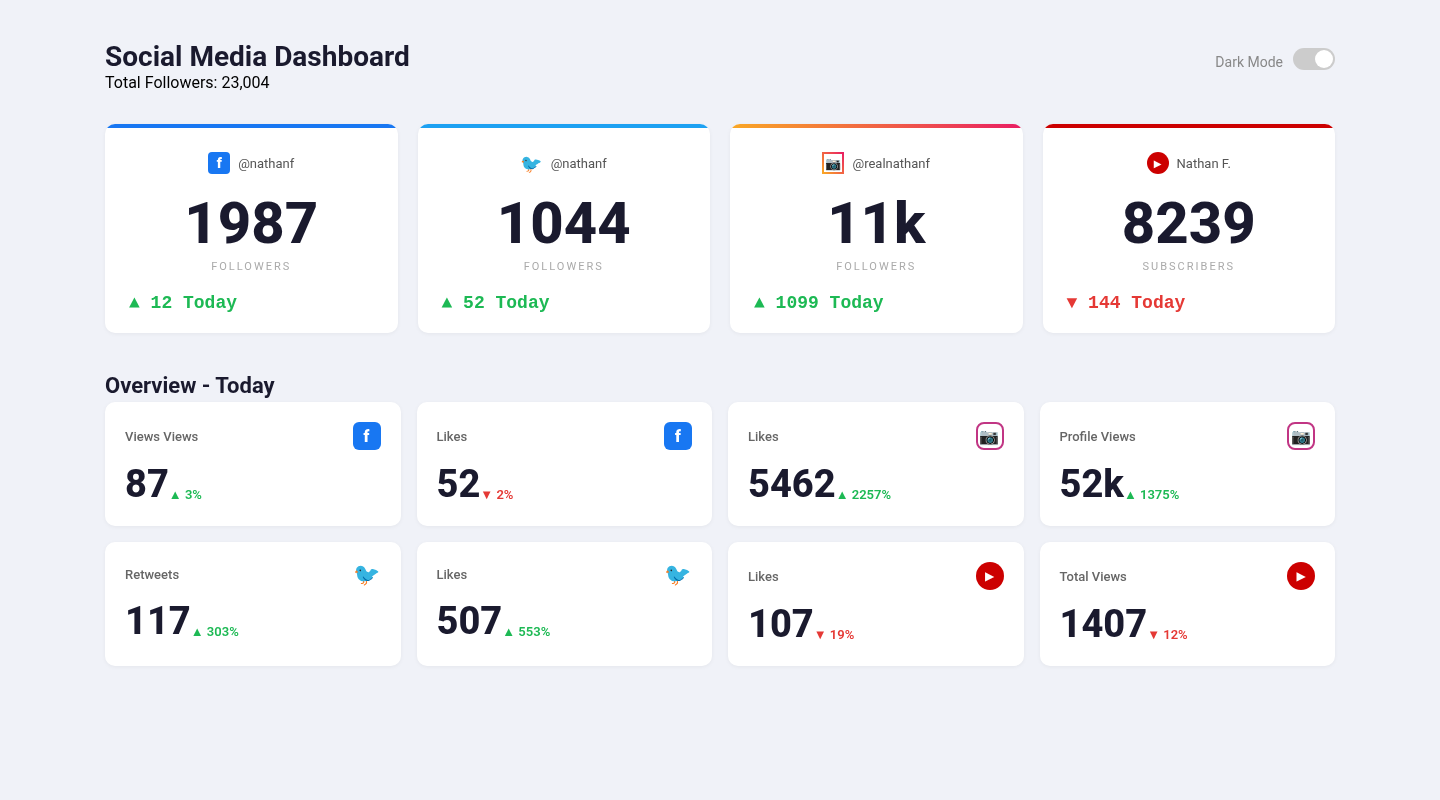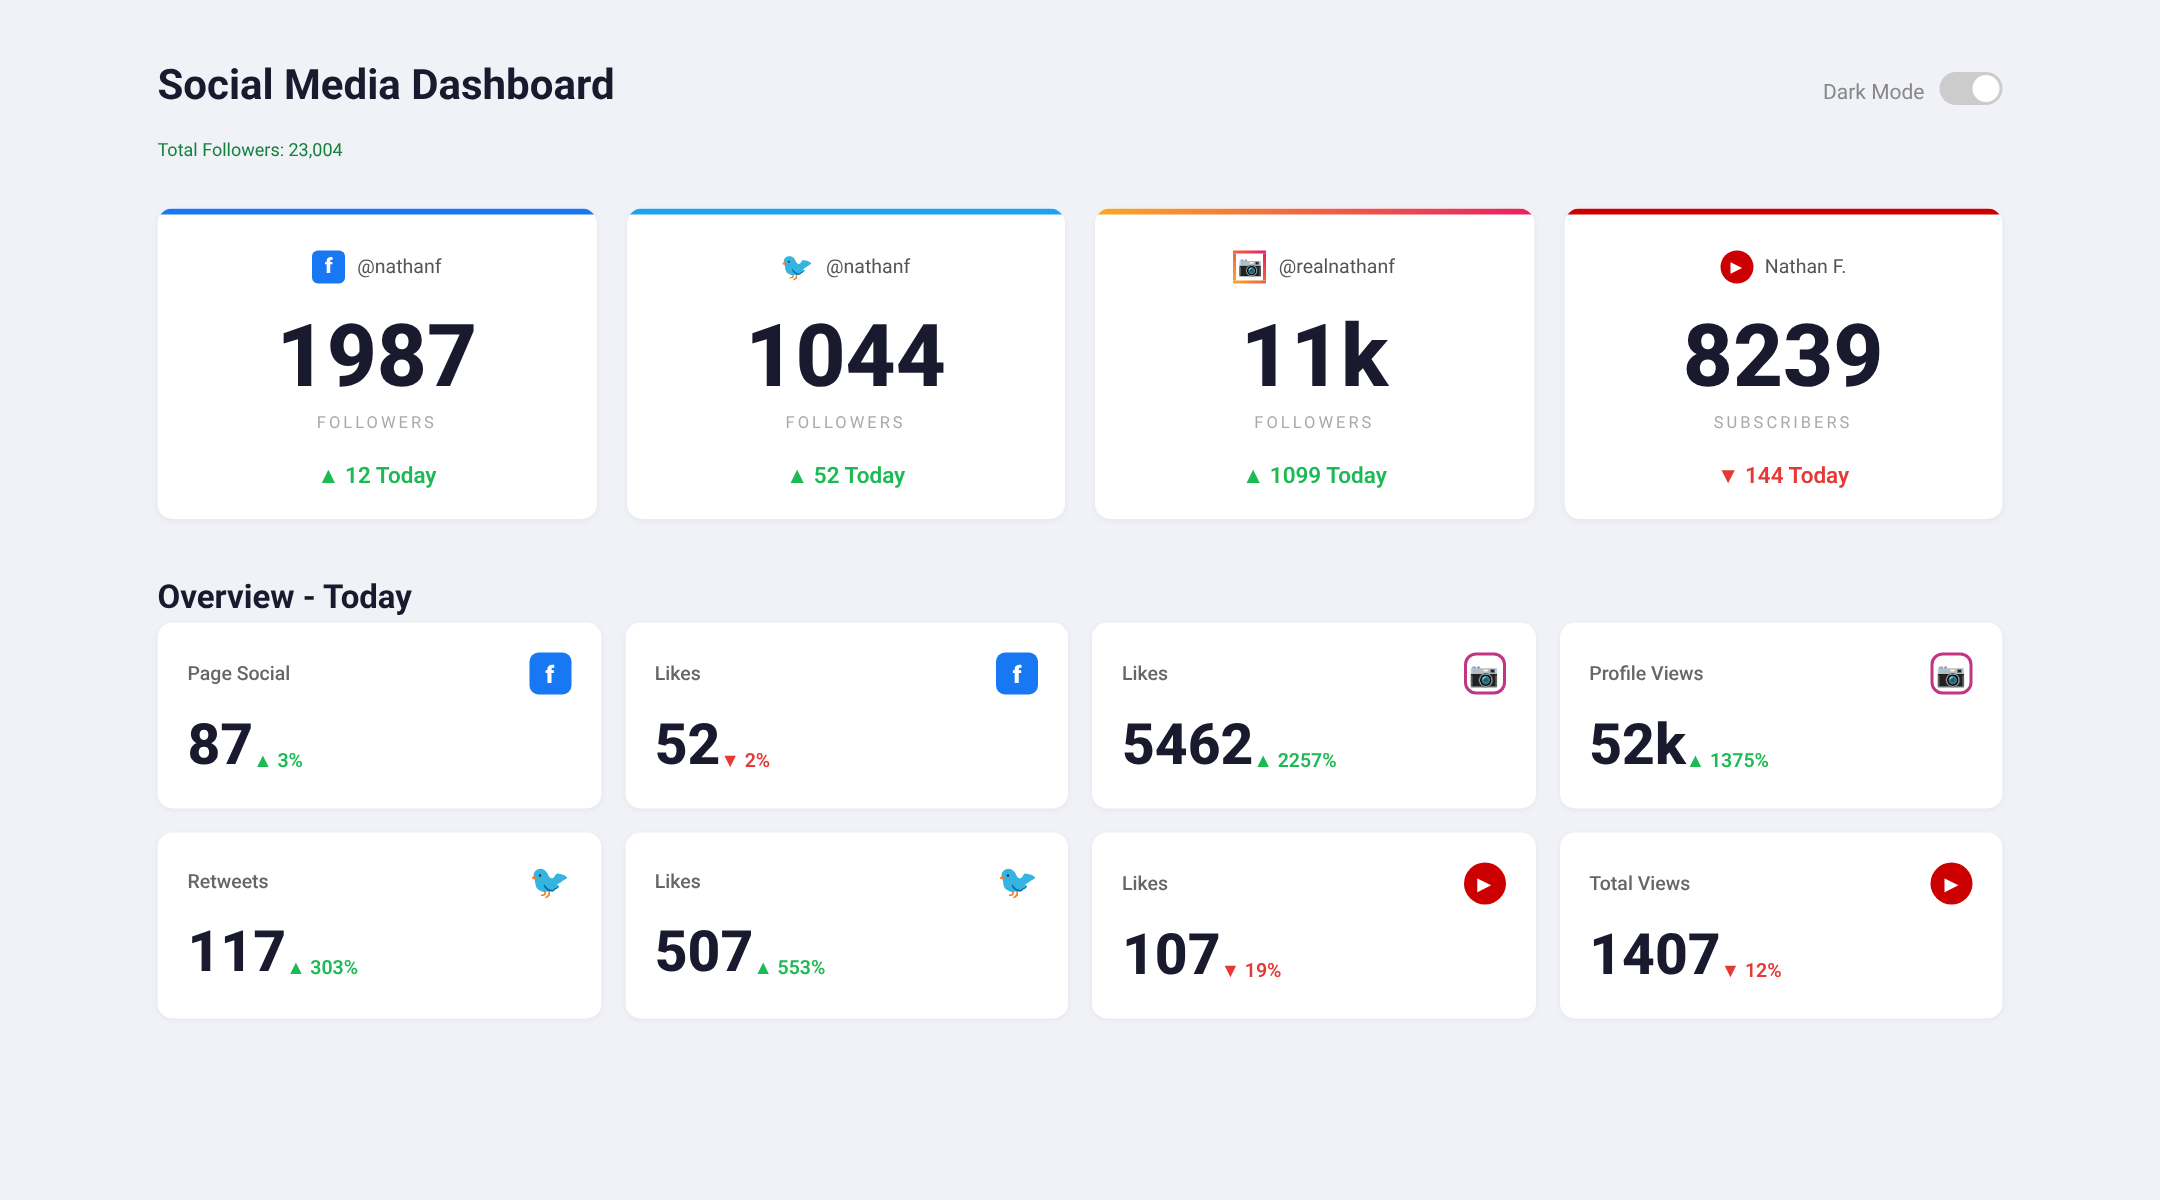--- a/index.html
+++ b/index.html
@@ -19,23 +19,23 @@
       justify-content: space-between;
       align-items: flex-start;
       margin-bottom: 32px;
     }
     .header-left h1 {
       font-size: 28px;
       font-weight: 700;
       color: #1a1a2e;
     }
     .header-left .subtitle {
-      font-size: 12px;
-      color: #15803d;
-      margin-top: 20px;
+      font-size: 16px;
+      color: #000000;
+      margin-top: 0;
     }
     .dark-mode-toggle {
       display: flex;
       align-items: flex-end;
       gap: 10px;
       margin-top: 8px;
     }
     .dark-mode-label {
       font-size: 14px;
       color: #888;
@@ -106,23 +106,23 @@
     }
     .card-label {
       font-size: 11px;
       letter-spacing: 2px;
       color: #aaa;
       text-align: center;
       text-transform: uppercase;
       margin-bottom: 20px;
     }
     .card-today {
-      text-align: center;
-      font-size: 15px;
+      font-size: 18px;
       font-weight: 600;
+      font-family: Liberation Mono, monospace;
     }
     .card-today.up { color: #1db954; }
     .card-today.down { color: #e53935; }
 
     
     .section-title {
       font-size: 22px;
       font-weight: 700;
       color: #1a1a2e;
       margin-bottom: 4px;
@@ -314,21 +314,21 @@
       </div>
     </div>
   </div>
 
   <div class="section-title">Overview - Today</div>
 
   <div class="overview-grid">
 
     <div class="stat-card">
       <div class="stat-card-header">
-        <span class="stat-card-title">Page Social</span>
+        <span class="stat-card-title">Views Views</span>
         <span class="stat-icon-fb">f</span>
       </div>
       <div class="stat-card-body">
         <span class="stat-value">87</span>
         <span class="stat-change up">▲ 3%</span>
       </div>
     </div>
 
     <div class="stat-card">
       <div class="stat-card-header">

